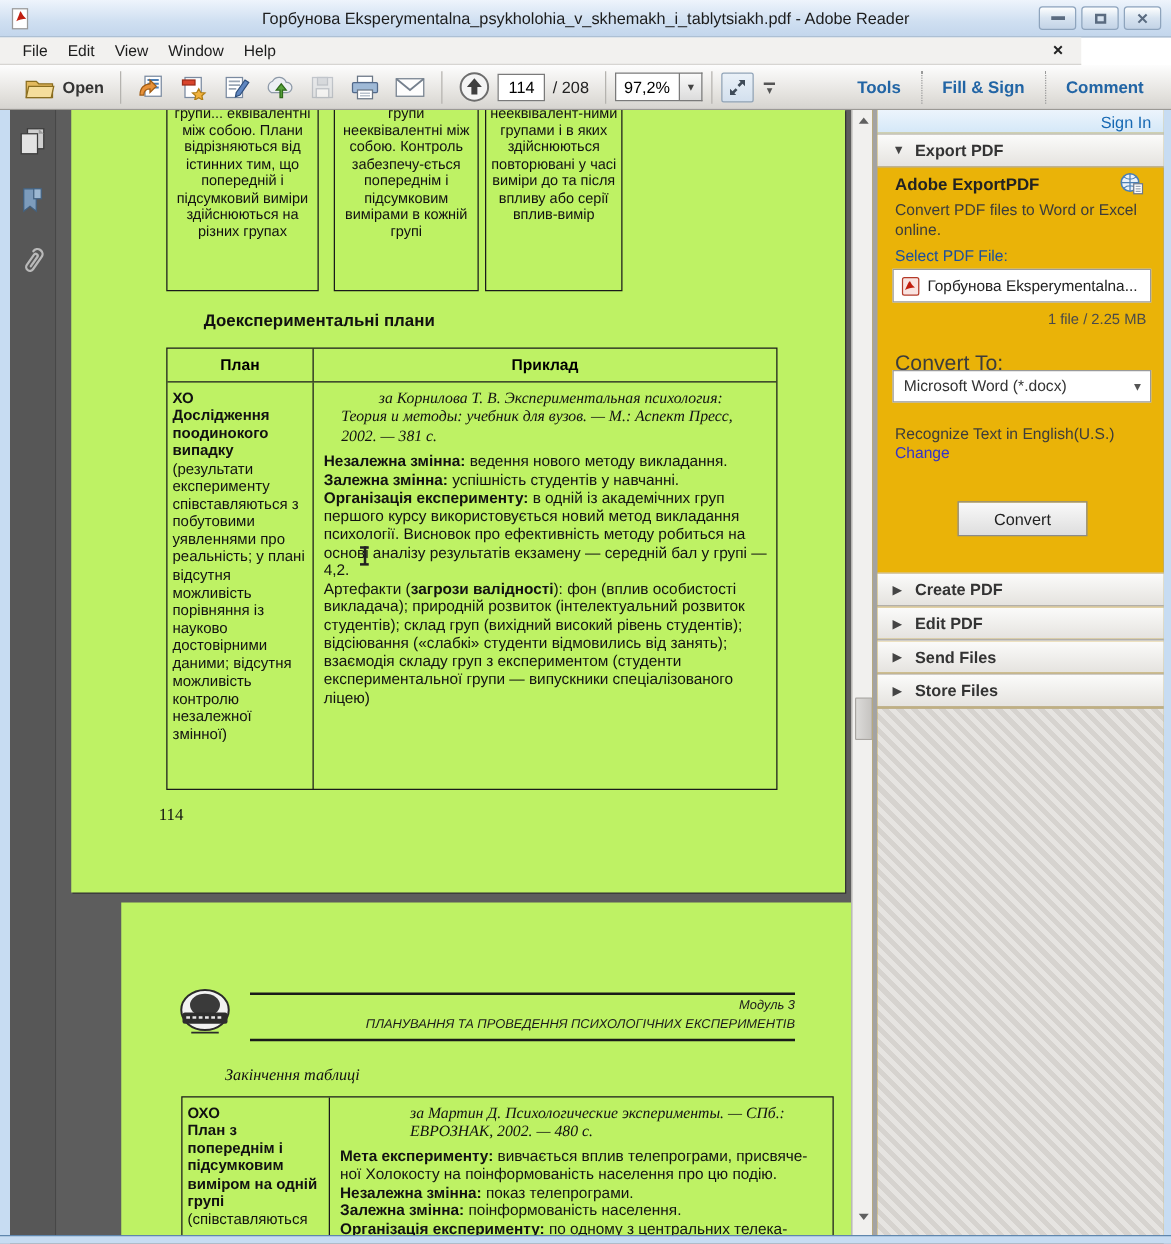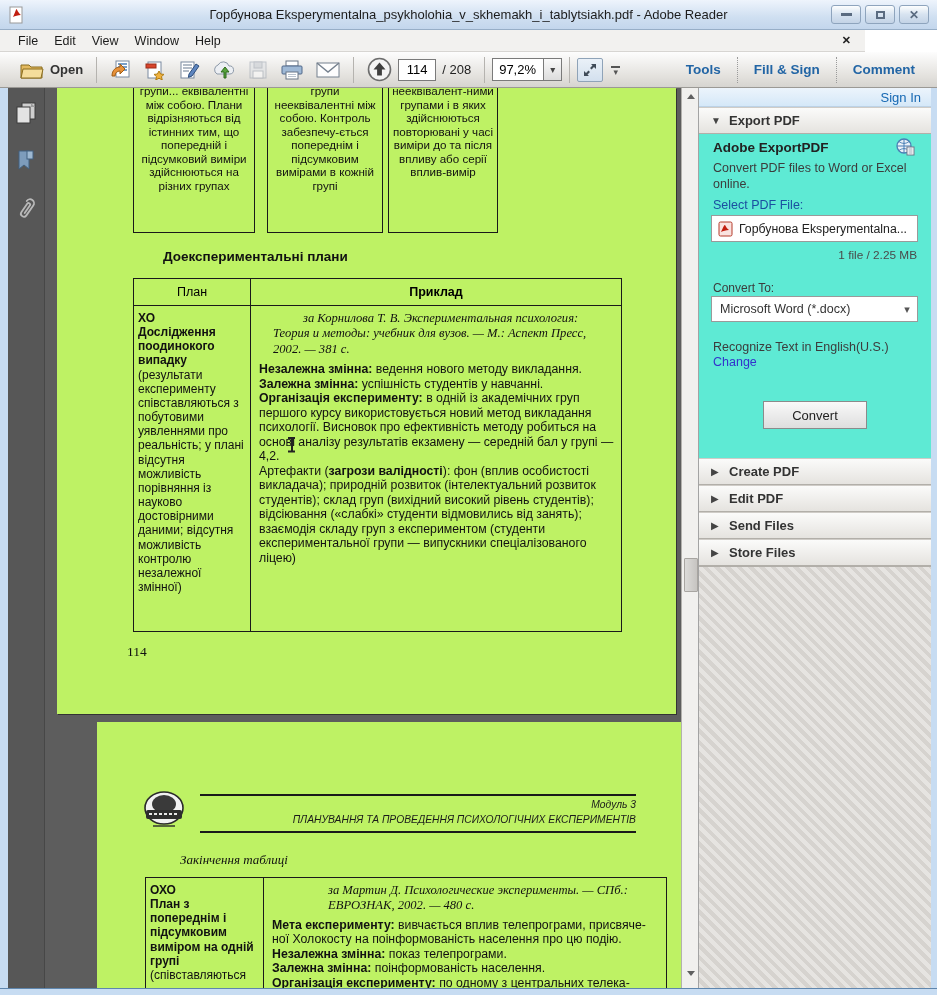--- a/index.html
+++ b/index.html
@@ -65,21 +65,21 @@
   .page2 { top:634px; height:266px;margin-left:40px; }
 
   
   .topbox { position:absolute; top:-8px; height:153px; border:1px solid #1a1a1a; padding:3px 2px;
     font-size:11.6px; line-height:1.17; text-align:center; color:#111; }
   .p1-heading { position:absolute; left:106px; top:161px; font-size:13.5px; font-weight:bold; color:#111; }
   .ptable { position:absolute; border:1px solid #1a1a1a; }
   .t1 { left:76px; top:190px; width:489px; height:354px; }
   .t1-head { display:flex; height:27px; border-bottom:1px solid #1a1a1a; }
   .t1-h1 { width:117px; border-right:1px solid #1a1a1a; display:flex; align-items:center; justify-content:center;
-    font-weight:normal; font-size:12.5px; }
+    font-weight:bold; font-size:12.5px; }
   .t1-h2 { flex:1; display:flex; align-items:center; justify-content:center; font-weight:bold; font-size:12.5px; }
   .t1-body { display:flex; height:326px; }
   .cell-left { width:117px; border-right:1px solid #1a1a1a; padding:5px 4px; font-size:12px; line-height:1.18; color:#111; }
   .cell-left .bold { font-weight:bold; }
   .cell-right { flex:1; padding:5px 7px 5px 8px; font-size:12.3px; line-height:1.18; color:#111; }
   .cite { font-family:"Liberation Serif",serif; font-style:italic; font-size:12.6px; line-height:1.22;
     padding-left:14px; text-indent:30px; margin-bottom:5px; }
   .cell-right p { margin:0; }
   .cell-right b { font-weight:bold; }
   .pagenum { position:absolute; left:70px; top:556px; font-family:"Liberation Serif",serif; font-size:13.5px; color:#111; }
@@ -104,21 +104,21 @@
   
   .vscroll { position:absolute; left:681px; top:0; width:17px; height:900px; background:#f1f0ee; border-left:1px solid #b3b1ad; }
   .scroll-btn { position:absolute; left:1px; width:15px; height:15px; display:flex; align-items:center; justify-content:center; }
   .sb-up { top:1px; } .sb-down { top:878px; }
   .tri-up { width:0; height:0; border-left:4px solid transparent; border-right:4px solid transparent; border-bottom:5px solid #606060; }
   .tri-down { width:0; height:0; border-left:4px solid transparent; border-right:4px solid transparent; border-top:5px solid #606060; }
   .scroll-thumb { position:absolute; left:1.5px; top:470px; width:14px; height:34px;
     background:linear-gradient(90deg,#dcdbd9,#c6c4c1); border:1px solid #a8a5a1; border-radius:1px; }
 
   
-  .panel { position:absolute; left:698px; top:0; width:233px; height:900px; background:#5eead4; border-left:1px solid #a3a3a3; }
+  .panel { position:absolute; left:698px; top:0; width:233px; height:900px; background:#eab308; border-left:4px solid #a3a3a3; }
   .signin-bar { position:absolute; left:0; top:0; width:100%; height:19px;
     background:linear-gradient(#ecf4fc,#d5e8f8); border-bottom:1px solid #bcd2e6;
     display:flex; align-items:center; justify-content:flex-end; padding-right:10px; }
   .signin-link { font-size:13px; color:#1668b3; }
   .sec-bar { position:absolute; left:0; width:100%; height:27px;
     background:linear-gradient(#fbfbfa,#e5e3df); border-top:1px solid #cfccc7; border-bottom:1px solid #b2afa9;
     display:flex; align-items:center; padding-left:12px; gap:8px; }
   .sec-tri { font-size:10px; color:#444; width:10px; }
   .sec-label { font-size:13px; font-weight:bold; color:#333; }
   .bar-export { top:19px; }
@@ -127,21 +127,21 @@
     background:repeating-linear-gradient(45deg,#e6e4e1 0 4px,#d6d3cf 4px 8px); border-top:1px solid #b2afa9; }
 
   .exportpdf-title { position:absolute; left:14px; top:52px; font-size:13.5px; font-weight:bold; color:#222; }
   .globe { position:absolute; right:16px; top:50px; }
   .panel-desc { position:absolute; left:14px; top:72px; width:200px; font-size:12.5px; line-height:1.3; color:#3c3c3c; }
   .select-label { position:absolute; left:14px; top:110px; font-size:12.5px; color:#1b4fa0; }
   .filebox { position:absolute; left:12px; top:127px; width:207px; height:27px; background:#fff; border:1px solid #9a9a9a;
     display:flex; align-items:center; gap:6px; padding:0 6px; }
   .filebox-name { font-size:12.3px; color:#222; white-space:nowrap; overflow:hidden; }
   .fileinfo { position:absolute; right:14px; top:160px; font-size:11.8px; color:#4a4a4a; }
-  .convertto-label { position:absolute; left:14px; top:193px; font-size:12px; color:#3c3c3c; }
+  .convertto-label { position:absolute; left:14px; top:193px; font-size:17px; color:#3c3c3c; }
   .format-select { position:absolute; left:12px; top:208px; width:207px; height:26px; background:#fff; border:1px solid #9a9a9a;
     display:flex; align-items:center; }
   .format-text { flex:1; font-size:12.5px; color:#333; padding-left:8px; }
   .format-arrow { width:20px; text-align:center; font-size:11px; color:#555; }
   .recognize { position:absolute; left:14px; top:252px; font-size:12.5px; color:#3c3c3c; }
   .change-link { position:absolute; left:14px; top:267px; font-size:12.5px; color:#3333cc; }
   .convert-btn { position:absolute; left:64px; top:313px; width:104px; height:28px;
     background:linear-gradient(#f9f9f9,#dedede); border:1px solid #8b8b8b;
     display:flex; align-items:center; justify-content:center; font-size:13px; color:#222; }
 </style>

